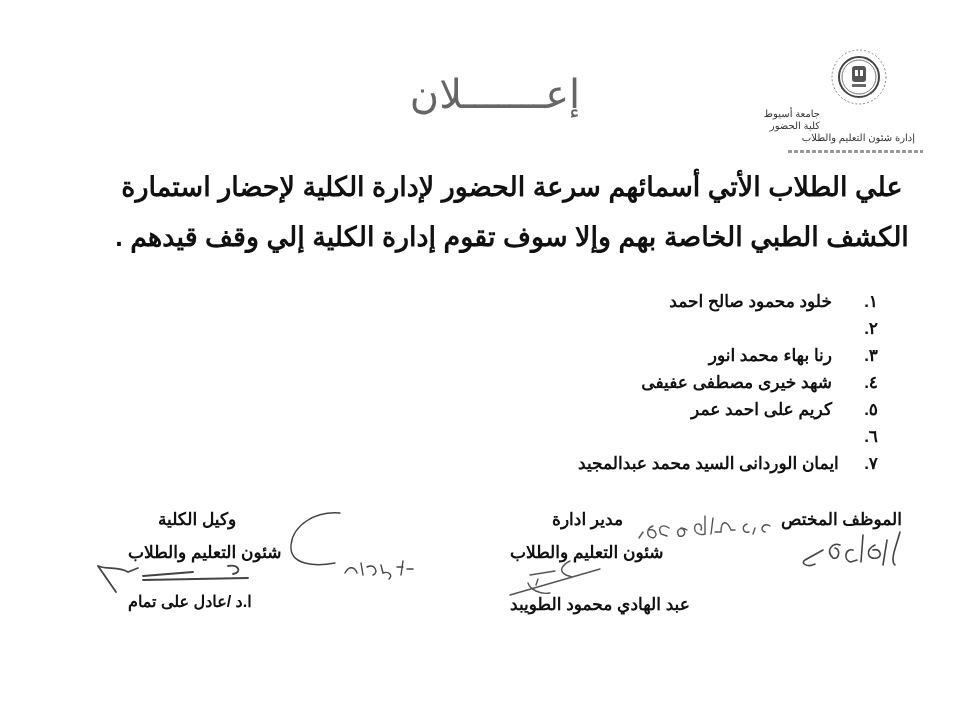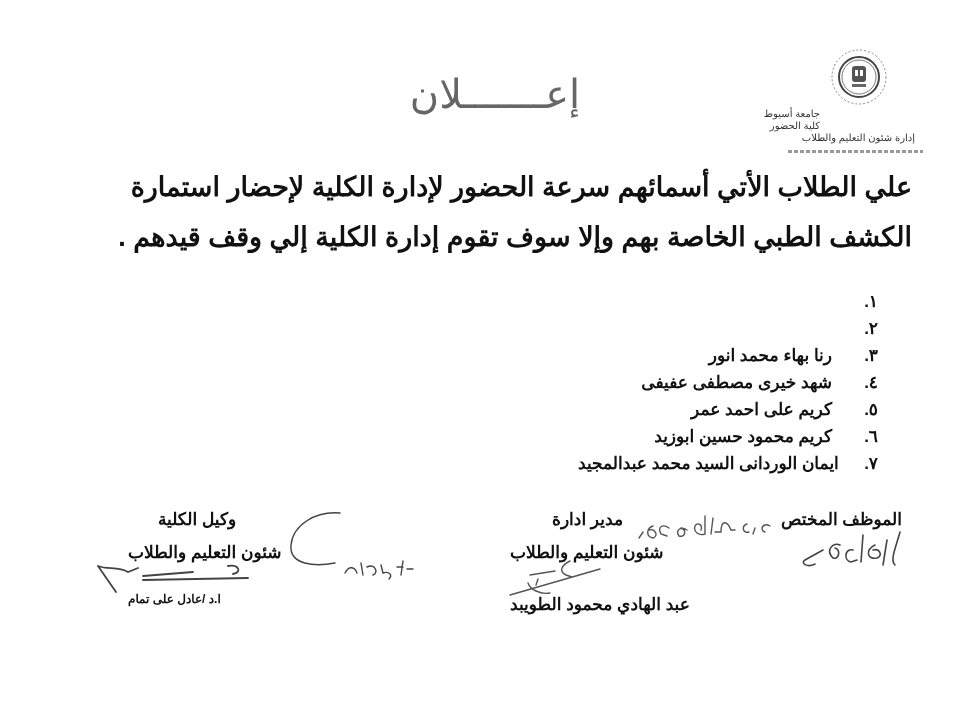--- a/index.html
+++ b/index.html
@@ -10,21 +10,21 @@
     
     .logo { left: 830px; top: 48px; width: 58px; height: 58px; }
     .lh { right: 140px; top: 108px; text-align: right; font-family: Liberation Sans, sans-serif; font-size: 10px; line-height: 12px; color: #333; letter-spacing: 1px; }
     .lh div { white-space: nowrap; }
     .lh-rule { left: 788px; top: 150px; width: 135px; height: 3px; background: repeating-linear-gradient(90deg, #999 0 4px, transparent 4px 6px); }
 
     
     .title { left: 345px; top: 64px; width: 300px; height: 60px; text-align: center; font-family: "DejaVu Serif", serif; font-size: 40px; color: #666; line-height: 60px; letter-spacing: 2px; }
 
     
-    .para { right: 48px; top: 162px; width: 800px; text-align: right; font-family: "Liberation Sans", sans-serif; font-weight: bold; font-size: 27px; line-height: 50px; color: #111; }
+    .para { right: 48px; top: 162px; width: 800px; text-align: center; font-family: "Liberation Sans", sans-serif; font-weight: bold; font-size: 27px; line-height: 50px; color: #111; }
     .para div { white-space: nowrap; }
 
     
     .names { right: 82px; top: 288px; width: 300px; }
     .name-row { display: flex; flex-direction: row-reverse; align-items: center; height: 27px; font-family: "Liberation Sans", sans-serif; font-weight: bold; font-size: 17px; color: #111; }
     .name-row .num { width: 46px; text-align: right; direction: rtl; }
     .name-row .nm { direction: rtl; text-align: right; white-space: nowrap; }
 
     
     .sig-label { font-family: "Liberation Sans", sans-serif; font-weight: bold; font-size: 17px; color: #111; direction: rtl; white-space: nowrap; }
@@ -55,39 +55,39 @@
 <div class="abs title rtl">إعـــــــلان</div>
 
 <div class="abs para">
   <div class="rtl">علي الطلاب الأتي أسمائهم سرعة الحضور لإدارة الكلية لإحضار استمارة</div>
   <div class="rtl">الكشف الطبي الخاصة بهم وإلا سوف تقوم إدارة الكلية إلي وقف قيدهم .</div>
 </div>
 
 <div class="abs names">
   <div class="name-row">
     <span class="num">١.</span>
+    <span class="nm">خلود محمود صالح احمد</span>
   </div>
   <div class="name-row">
     <span class="num">٢.</span>
   </div>
   <div class="name-row">
     <span class="num">٣.</span>
     <span class="nm">رنا بهاء محمد انور</span>
   </div>
   <div class="name-row">
     <span class="num">٤.</span>
     <span class="nm">شهد خيرى مصطفى عفيفى</span>
   </div>
   <div class="name-row">
     <span class="num">٥.</span>
     <span class="nm">كريم على احمد عمر</span>
   </div>
   <div class="name-row">
     <span class="num">٦.</span>
-    <span class="nm">كريم محمود حسين ابوزيد</span>
   </div>
   <div class="name-row">
     <span class="num">٧.</span>
     <span class="nm">ايمان الوردانى السيد محمد عبدالمجيد</span>
   </div>
 </div>
 
 <div class="abs sig-label" style="right:58px; top:509px;">الموظف المختص</div>
 <div class="signature" style="left:795px; top:520px;">
   <svg width="115" height="55" viewBox="0 0 115 55">
@@ -109,18 +109,18 @@
 </div>
 <div class="abs sig-label" style="left:510px; top:594px;">عبد الهادي محمود الطويبد</div>
 
 <div class="abs sig-label" style="left:158px; top:509px;">وكيل الكلية</div>
 <div class="abs sig-label" style="left:128px; top:542px;">شئون التعليم والطلاب</div>
 <div class="signature" style="left:88px; top:562px;">
   <svg width="170" height="40" viewBox="0 0 170 40">
     <path d="M10 4 C20 8, 30 4, 40 10 L50 6 M10 4 L28 30 M55 14 L105 10 M55 18 L160 16 M140 4 C150 2, 155 10, 145 12" fill="none" stroke="#444" stroke-width="1.8" stroke-linecap="round"></path>
   </svg>
 </div>
-<div class="abs sig-label" style="left:128px; top:592px; font-size:12px;">ا.د /عادل على تمام</div>
+<div class="abs sig-label" style="left:128px; top:592px; font-size:16px;">ا.د /عادل على تمام</div>
 <div class="signature" style="left:285px; top:505px;">
   <svg width="135" height="80" viewBox="0 0 135 80">
     <path d="M55 8 C30 6, 8 20, 6 40 C4 60, 30 62, 50 58 M60 68 C64 60, 70 62, 72 68 M76 58 L78 70 M82 62 C90 58, 94 68, 88 70 M96 60 L98 68 C104 66, 108 70, 104 74 M112 62 L118 62 M118 56 L116 70 M122 64 L128 64" fill="none" stroke="#444" stroke-width="1.4" stroke-linecap="round"></path>
   </svg>
 </div>
 
 </body></html>

